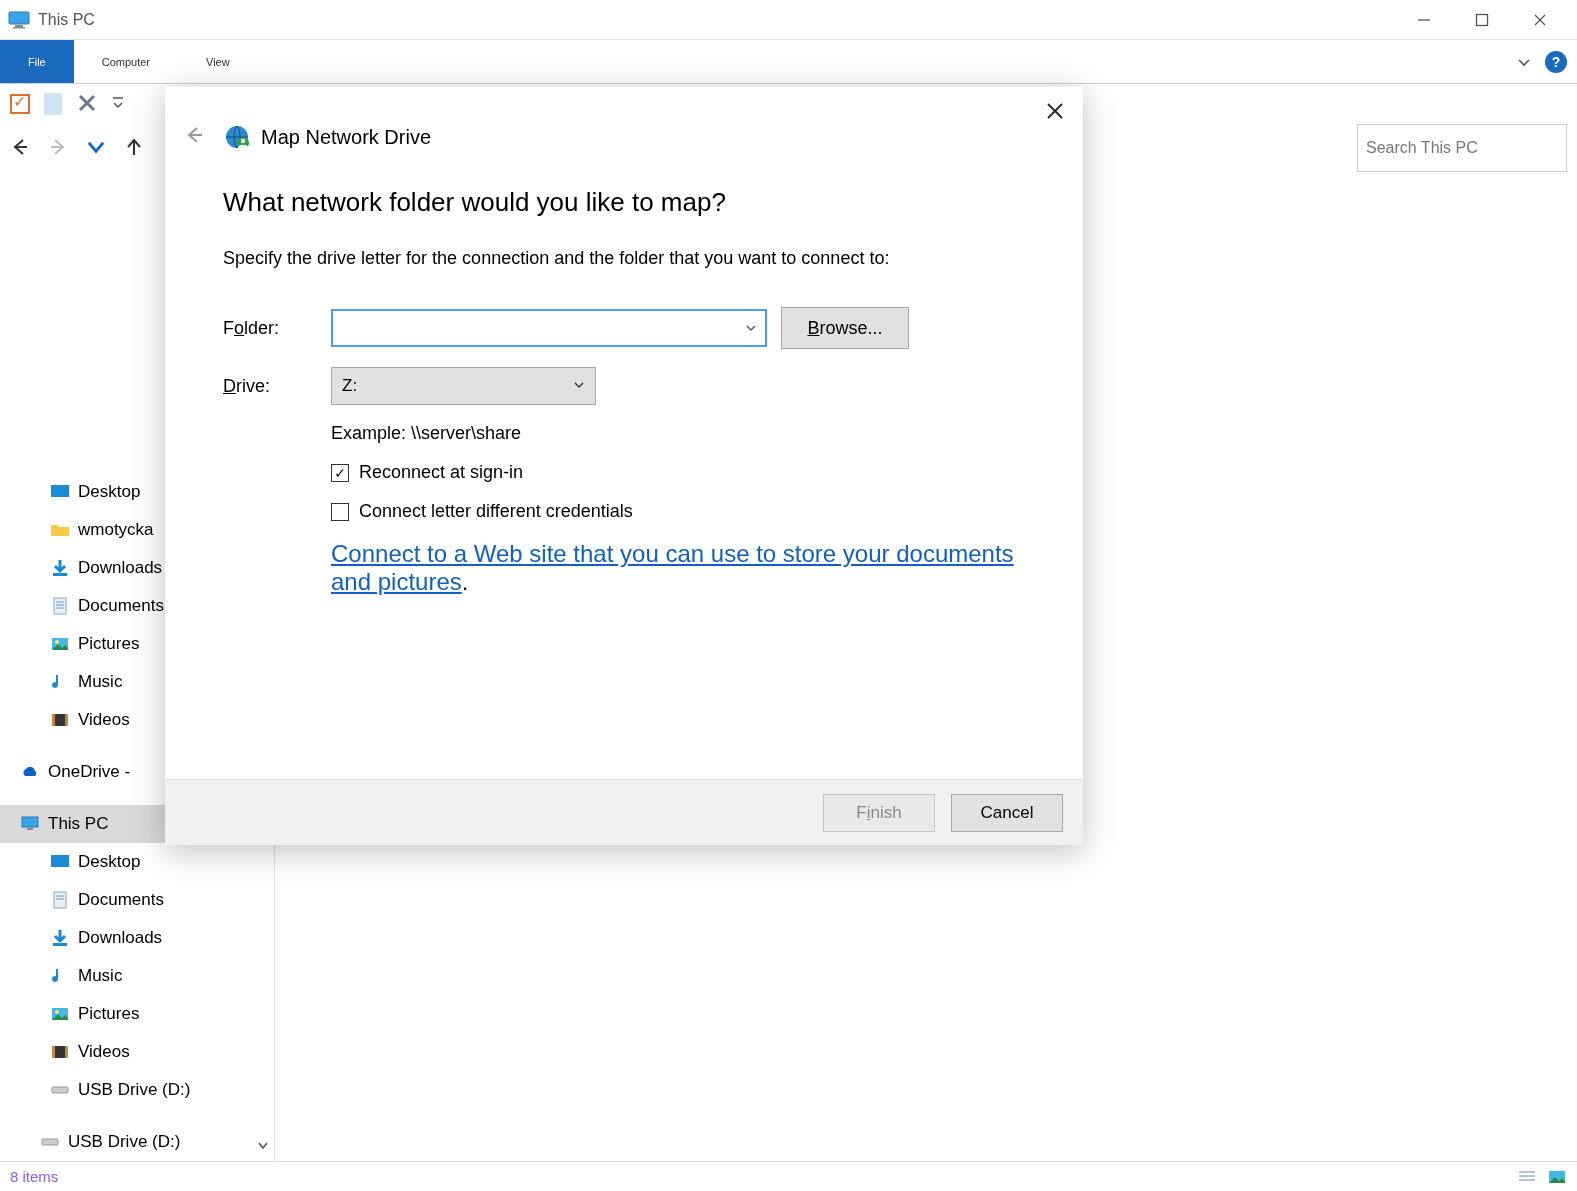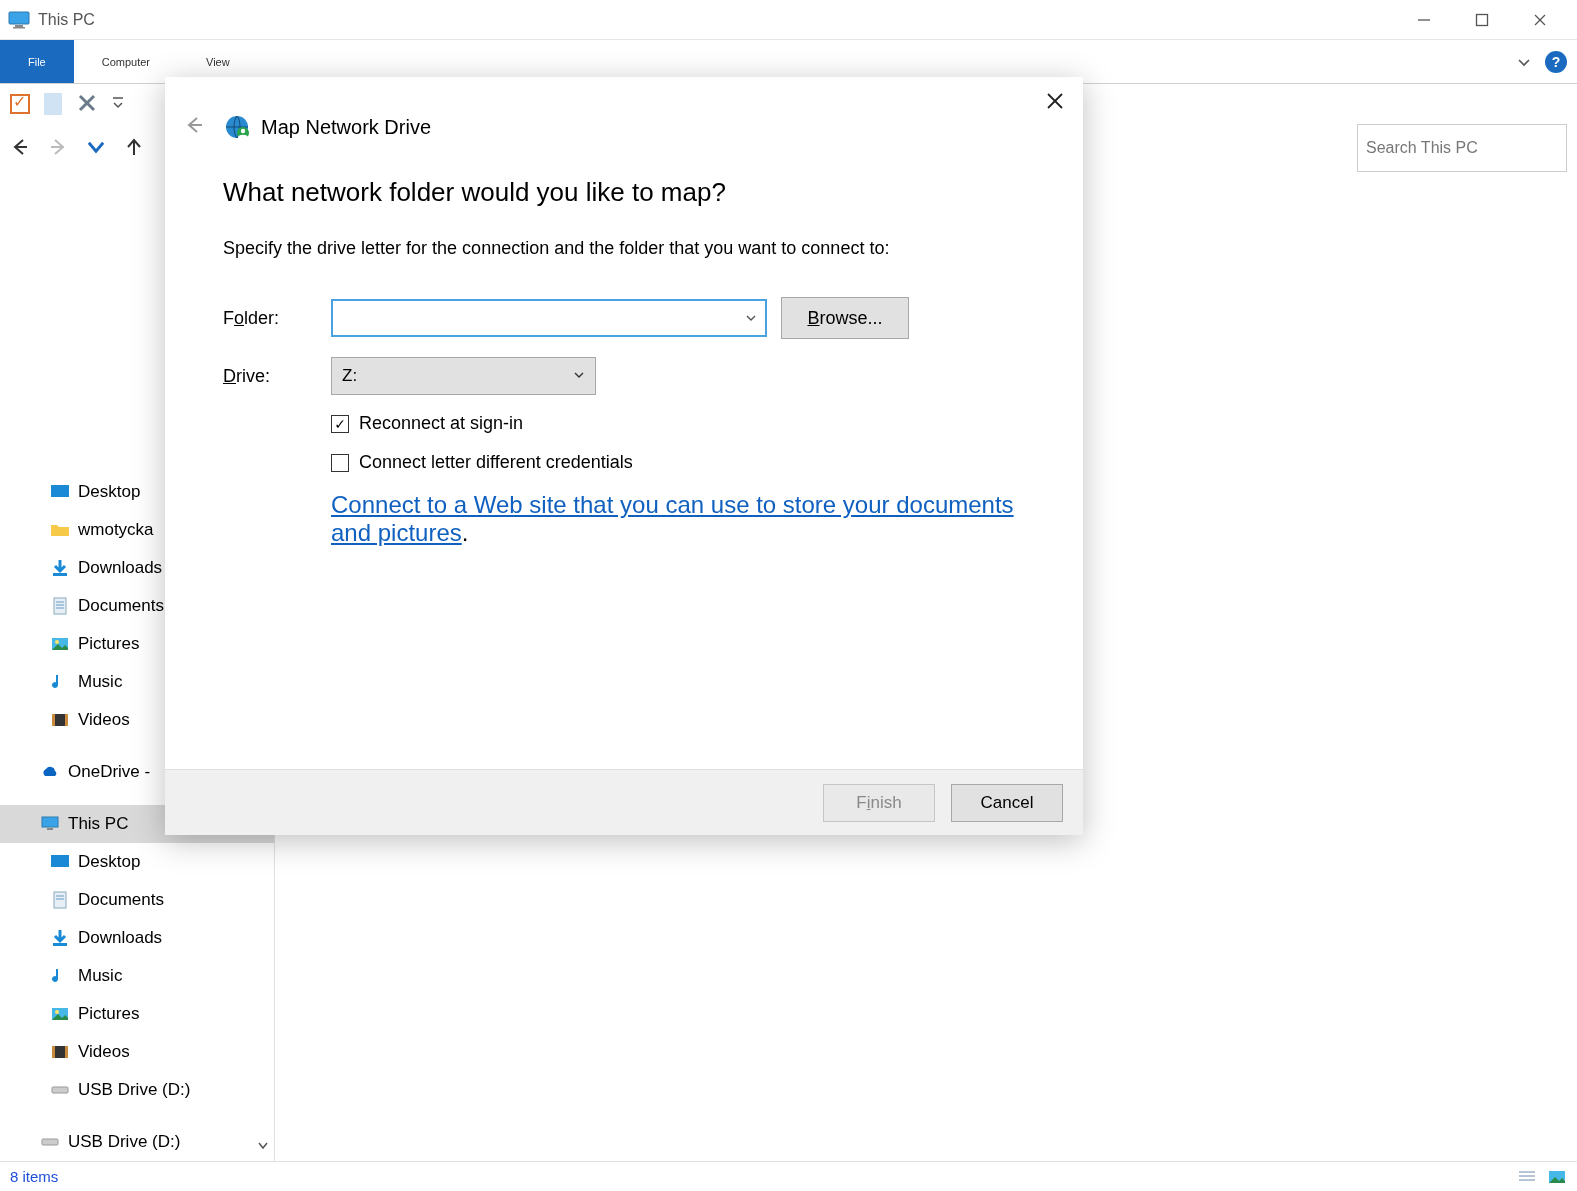--- a/index.html
+++ b/index.html
@@ -99,45 +99,45 @@
     font-size:17px;
     position:relative;
   }
   .sidebar .item {
     display:flex; align-items:center;
     height: 38px;
     padding-left: 50px;
     gap: 8px;
     white-space:nowrap;
   }
-  .sidebar .item.top { padding-left: 40px; font-size:17px; }
+  .sidebar .item.top { padding-left: 20px; font-size:17px; }
   .sidebar .item.selected { background:#d9d9d9; }
   .sidebar .ico { width:20px;height:20px;display:flex;align-items:center;justify-content:center;flex:0 0 20px; }
   .sidebar .sep { height: 14px; }
   .side-scroll-down{
     position:absolute; bottom:4px; right:4px; color:#555;
   }
   .content { flex:1; position:relative; }
   .content-divider{ position:absolute; top:350px; left:0; right:0; border-top:1px solid #e0e0e0;}
   
   .statusbar {
     height:30px;
     border-top:1px solid #e0e0e0;
     display:flex;align-items:center;
     padding:0 10px;
     font-size:15px;
-    color:#1d4ed8;
+    color:#8b5cf6;
   }
   .statusbar .sspacer{flex:1;}
   .view-icons{display:flex;gap:10px;align-items:center;}
   .vicon{width:20px;height:16px;}
   
   .dialog {
     position:absolute;
-    left: 165px; top: 77px;
+    left: 165px; top: 87px;
     width: 918px; height: 758px;
     background:#fff;
     box-shadow: 0 6px 30px rgba(0,0,0,.25);
     display:flex; flex-direction:column;
     font-size:18px;
   }
   .dlg-head {
     height: 100px;
     display:flex; align-items:center;
     padding: 0 18px;
@@ -502,20 +502,21 @@
     <div class="form-row">
       <div class="form-label"><span class="ul">D</span><span>rive:</span></div>
       <div class="drive-select">
         <span>Z:</span>
         <span><svg width="12" height="12" viewBox="0 0 12 12">
               <polyline points="2,4 6,8 10,4" fill="none" stroke="#333" stroke-width="1.4"></polyline>
             </svg></span>
       </div>
     </div>
 
+    <div class="example">Example: \\server\share</div>
 
     <div class="chk-row">
       <div class="chkbox">✓</div>
       <span><span class="ul">R</span><span>econnect at sign-in</span></span>
     </div>
 
     <div class="chk-row">
       <div class="chkbox"></div>
       <span><span>Connect letter different </span><span class="ul">c</span><span>redentials</span></span>
     </div>

